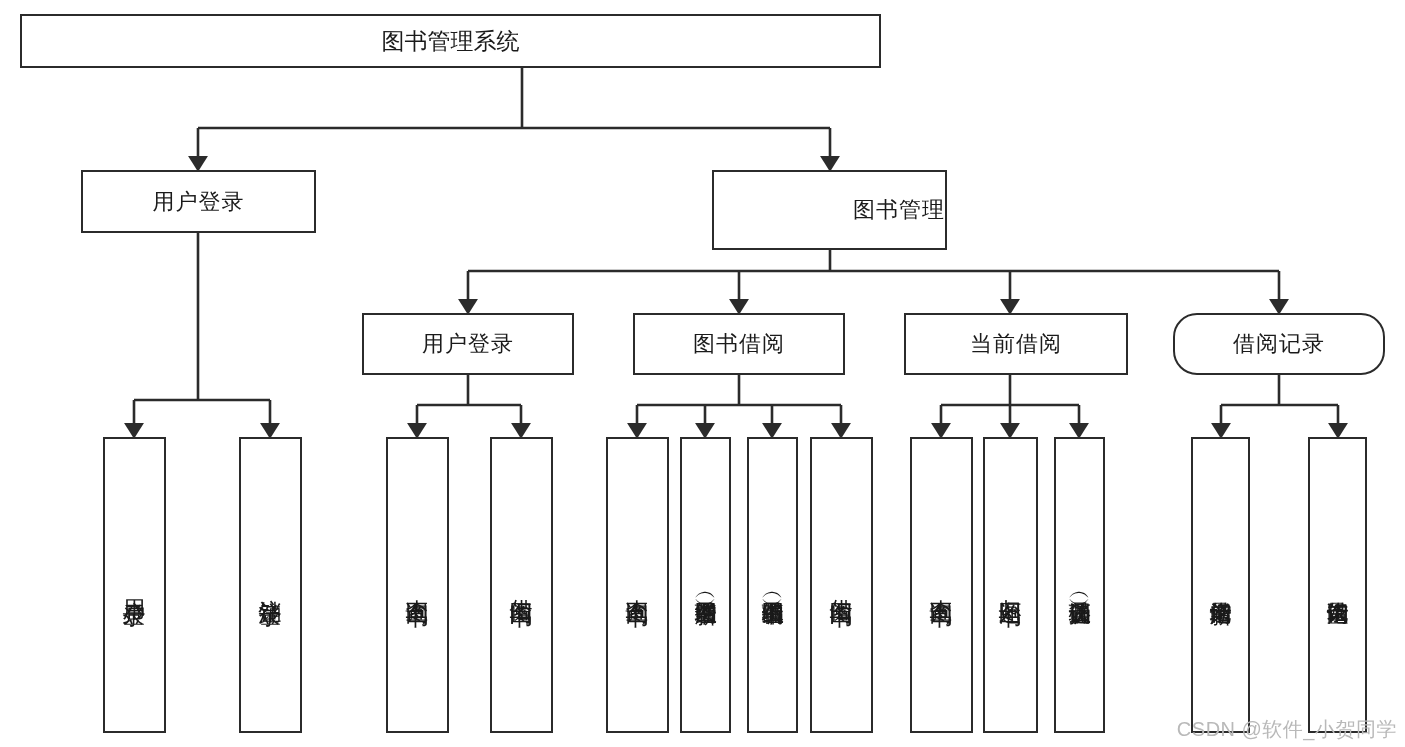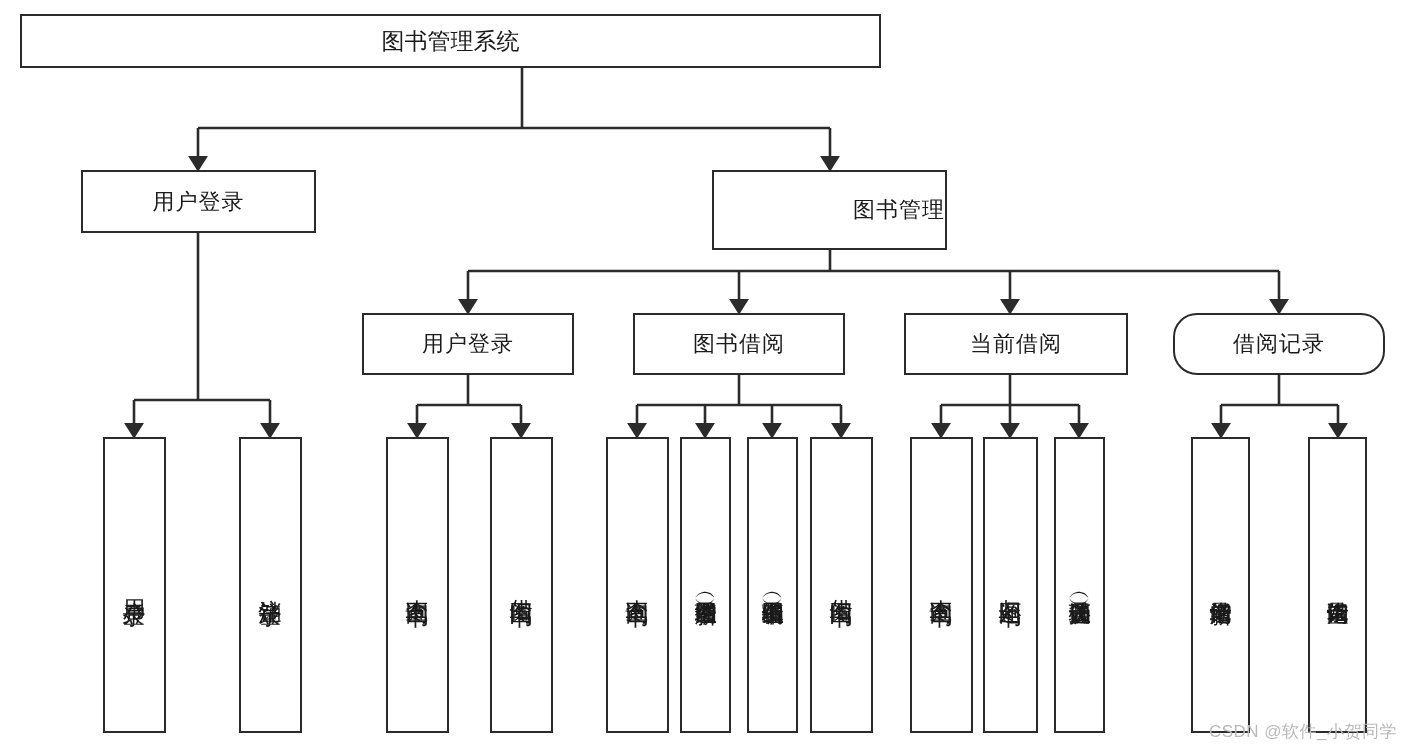--- a/index.html
+++ b/index.html
@@ -58,21 +58,21 @@
   }
   .node.leaf.tight .vtext {
     font-size: 22px;
     line-height: 1.12;
     letter-spacing: 0px;
   }
   .watermark {
     position: absolute;
     right: 8px;
     bottom: 4px;
-    font-size: 17px;
+    font-size: 20px;
     color: #b9b9b9;
     letter-spacing: 0.5px;
     white-space: nowrap;
   }
 </style>
 </head>
 <body>
 
 <div id="canvas">
 

